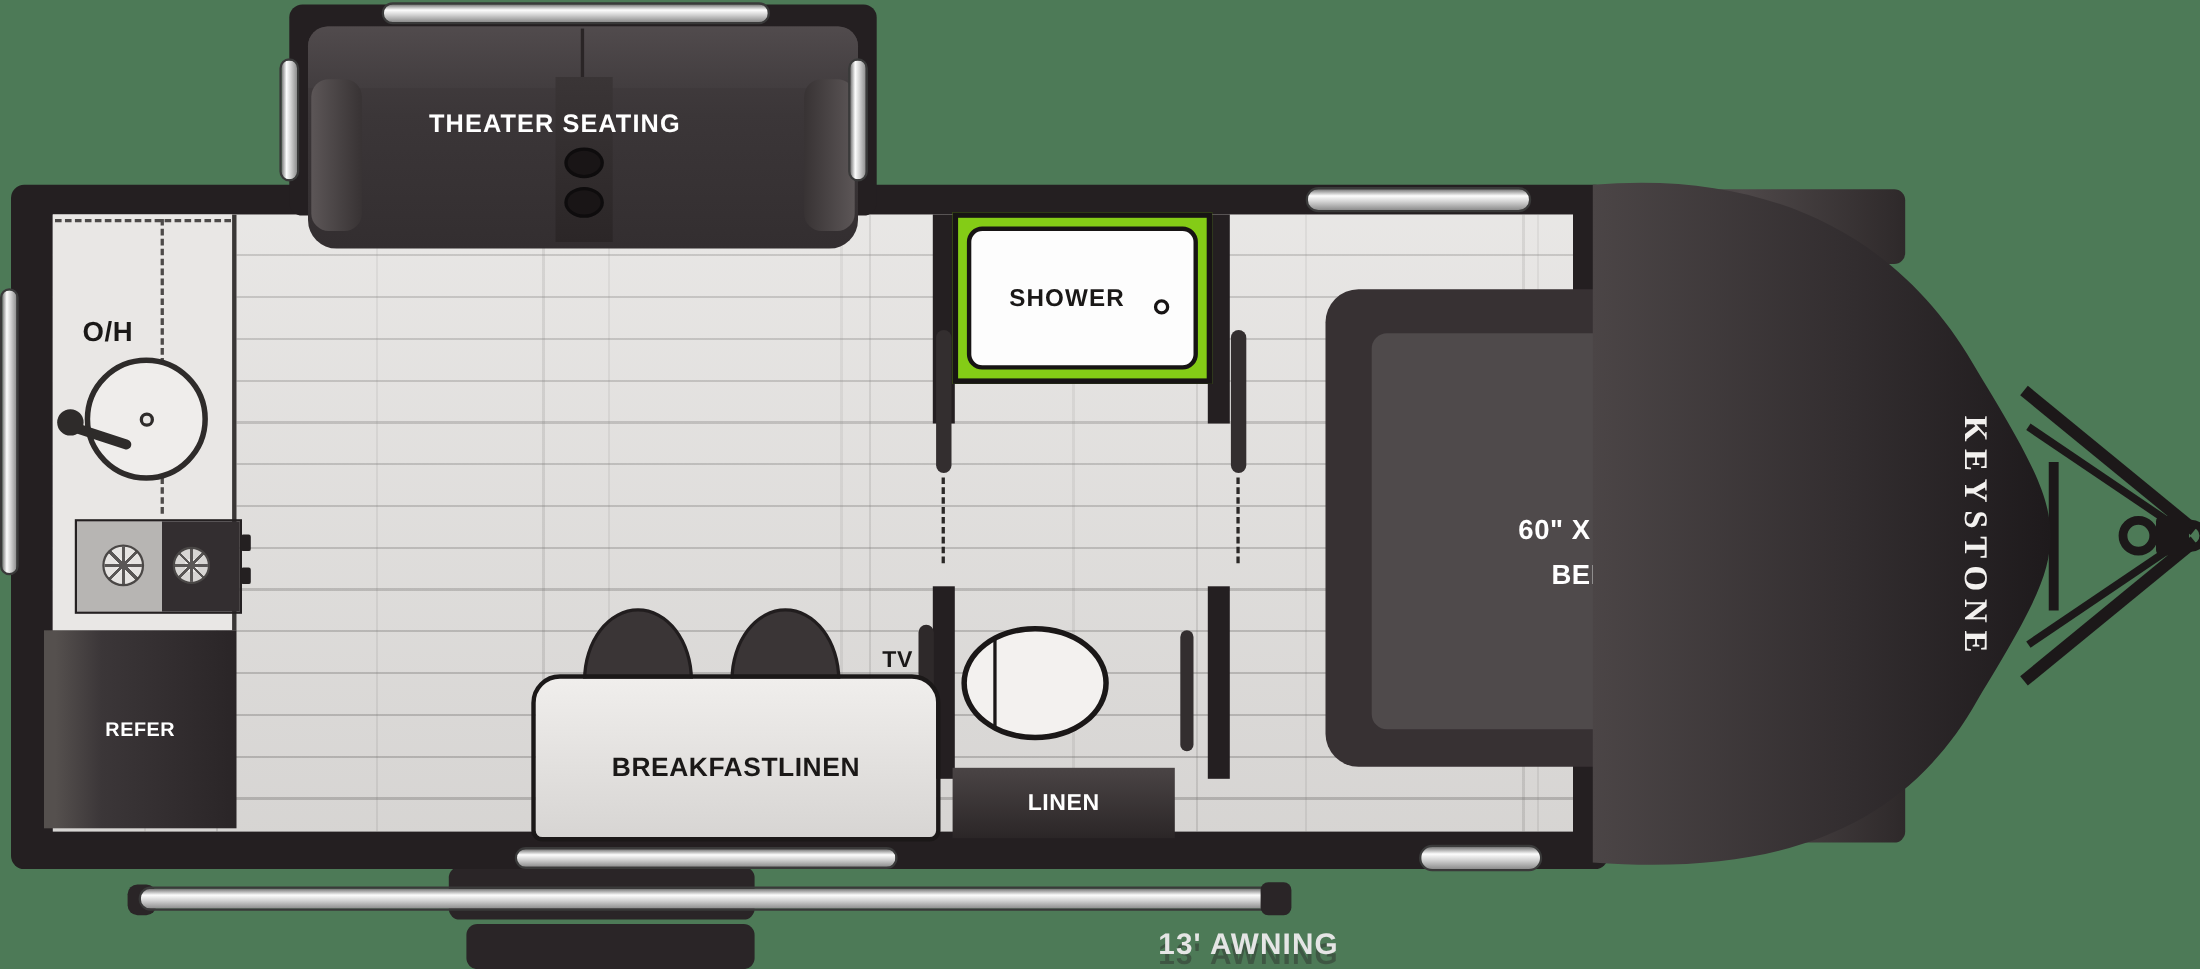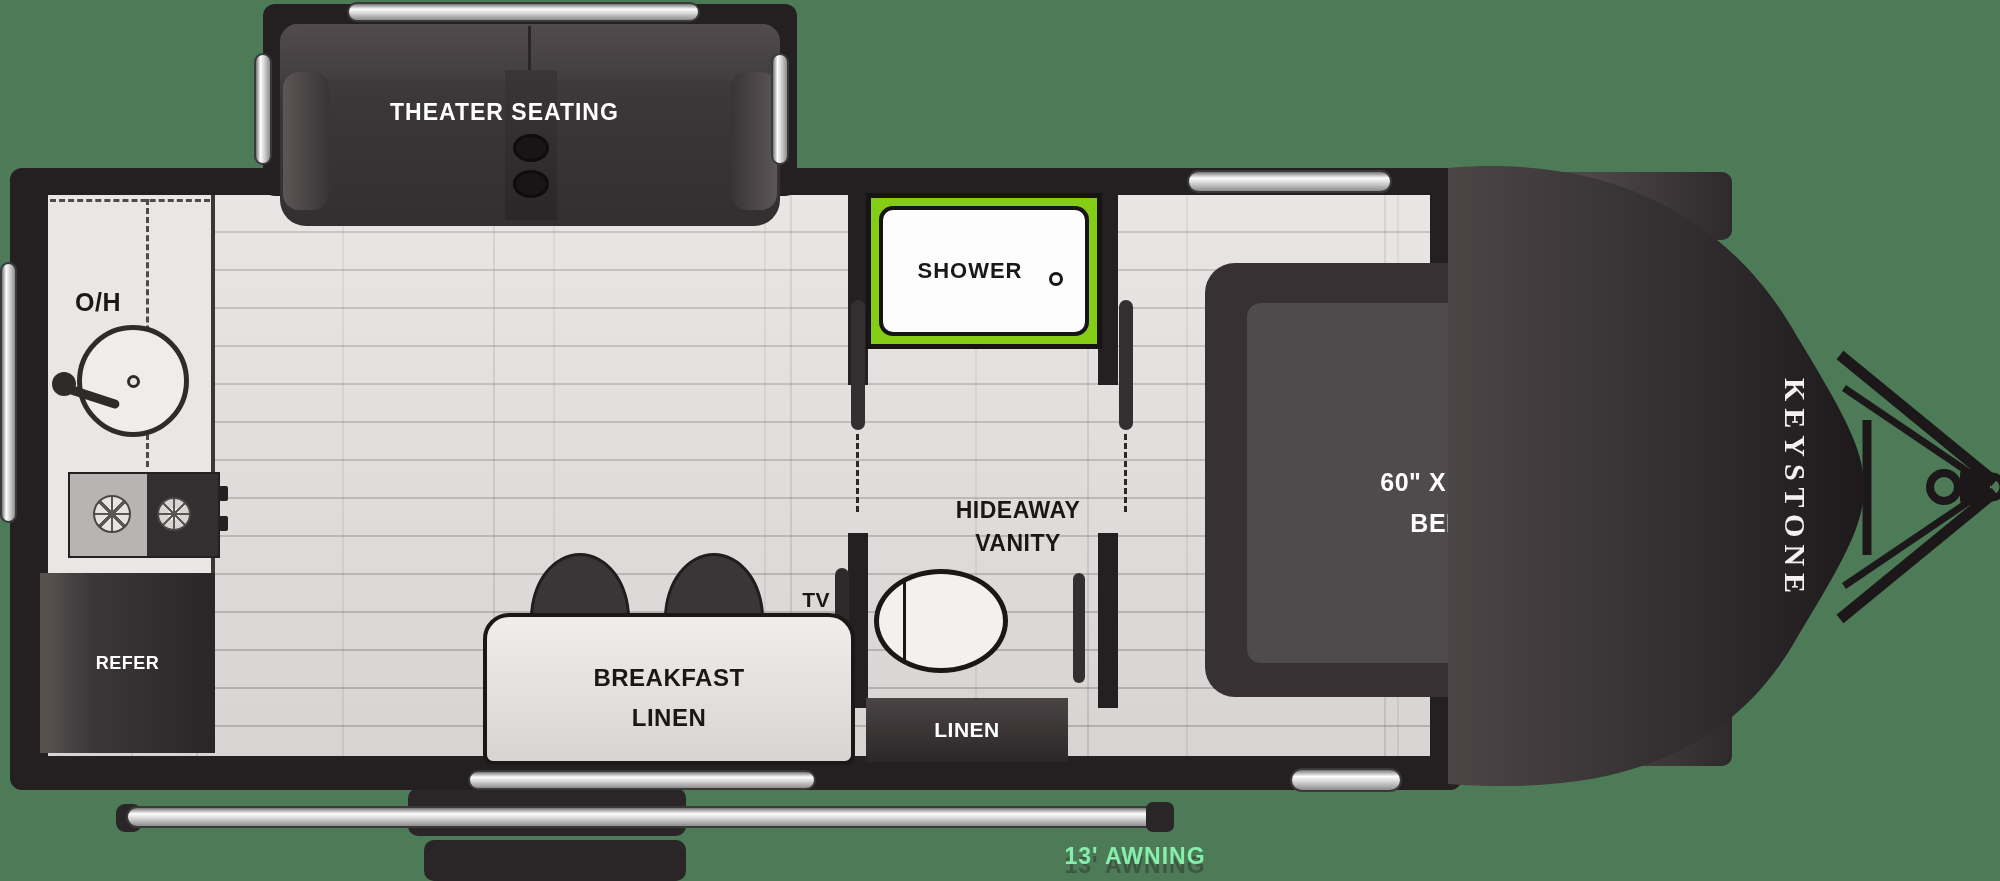--- a/index.html
+++ b/index.html
@@ -37,21 +37,21 @@
 <body>
 
 <div id="stage">
 
   <div style="left:408px;top:788px;width:278px;height:48px;background:#2a2527;border-radius:10px;"></div>
   <div style="left:424px;top:840px;width:262px;height:41px;background:#2a2527;border-radius:10px;"></div>
 
   <div style="left:116px;top:804px;width:26px;height:28px;background:#2a2527;border-radius:9px;"></div>
   <div class="silver-h" style="left:126px;top:806px;width:1034px;height:22px;"></div>
   <div style="left:1146px;top:802px;width:28px;height:30px;background:#2a2527;border-radius:7px;"></div>
-  <div class="lbl-dark" style="left:1015px;top:843px;width:240px;text-align:center;font-size:23px;color:#86efac;letter-spacing:1px;text-shadow:0 9px 0 rgba(45,45,45,.45);">13' AWNING</div>
+  <div class="lbl-dark" style="left:1015px;top:843px;width:240px;text-align:center;font-size:27px;color:#e5e5e5;letter-spacing:1px;text-shadow:0 9px 0 rgba(45,45,45,.45);">13' AWNING</div>
 
   <div class="wall" style="left:10px;top:168px;width:1452px;height:622px;border-radius:12px;"></div>
   <div class="floor" style="left:48px;top:195px;width:1382px;height:561px;"></div>
 
   <div class="silver-h" style="left:468px;top:770px;width:348px;height:20px;"></div>
   <div class="silver-h" style="left:1290px;top:768px;width:112px;height:24px;"></div>
   <div class="silver-v" style="left:0px;top:262px;width:17px;height:261px;"></div>
   <div class="silver-h" style="left:1187px;top:170px;width:205px;height:23px;"></div>
 
   <div style="left:48px;top:195px;width:167px;height:378px;background:#e9e7e5;border-right:4px solid #3a3736;"></div>
@@ -92,39 +92,35 @@
     <div style="left:8px;top:8px;right:8px;bottom:8px;border:4px solid #171414;border-radius:14px;background:#fdfdfd;display:flex;align-items:center;justify-content:center;">
       <span class="lbl-dark" style="position:static;font-size:22px;letter-spacing:1px;margin-right:28px;">SHOWER</span>
       <span style="right:22px;top:62px;width:14px;height:14px;border:3px solid #171414;border-radius:50%;"></span>
     </div>
   </div>
   <div class="track-bar" style="left:851px;top:300px;height:130px;"></div>
   <div class="dash-v" style="left:856px;top:434px;height:78px;border-color:#2b2827;"></div>
   <div class="track-bar" style="left:1119px;top:300px;height:130px;"></div>
   <div class="dash-v" style="left:1124px;top:434px;height:78px;border-color:#2b2827;"></div>
 
-  <div class="lbl-dark" style="left:900px;top:494px;width:236px;text-align:center;font-size:23px;line-height:33px;">
-    <span style="position:static;display:block;">HIDEAWAY</span>
-    <span style="position:static;display:block;">VANITY</span>
-  </div>
   <div class="wall" style="left:848px;top:533px;width:20px;height:175px;"></div>
   <div class="wall" style="left:1098px;top:533px;width:20px;height:175px;"></div>
   <div style="left:874px;top:569px;width:134px;height:104px;border:5px solid #1a1717;border-radius:50%;background:#f3f1ef;">
     <div style="left:24px;top:6px;bottom:6px;width:3px;background:#1a1717;"></div>
   </div>
   <div class="track-bar" style="left:1073px;top:573px;width:12px;height:110px;"></div>
   <div style="left:866px;top:698px;width:202px;height:64px;background:linear-gradient(180deg,#4a4445,#2b2627);display:flex;align-items:center;justify-content:center;">
     <span class="lbl" style="position:static;font-size:21px;">LINEN</span>
   </div>
 
   <div style="left:835px;top:568px;width:14px;height:182px;background:#2e292a;border-radius:7px;"></div>
   <div class="lbl-dark" style="left:775px;top:544px;width:55px;text-align:right;font-size:21px;margin-top:44px;">TV</div>
   <div style="left:530px;top:553px;width:100px;height:130px;background:#3a3536;border:3px solid #211d1e;border-radius:50%;"></div>
   <div style="left:664px;top:553px;width:100px;height:130px;background:#3a3536;border:3px solid #211d1e;border-radius:50%;"></div>
-  <div style="left:483px;top:613px;width:372px;height:152px;border-radius:26px 26px 10px 10px;background:linear-gradient(180deg,#f0eeec,#d7d5d3);border:4px solid #1b1818;display:flex;flex-direction:column;align-items:center;justify-content:center;padding-top:18px;line-height:40px;">
+  <div style="left:483px;top:613px;width:372px;height:152px;border-radius:26px 26px 10px 10px;background:linear-gradient(180deg,#f0eeec,#d7d5d3);border:4px solid #1b1818;display:flex;flex-direction:row;align-items:center;justify-content:center;padding-top:18px;line-height:40px;">
     <span class="lbl-dark" style="position:static;font-size:24px;">BREAKFAST</span>
     <span class="lbl-dark" style="position:static;font-size:24px;">LINEN</span>
   </div>
 
   <div style="left:1205px;top:263px;width:550px;height:434px;border-radius:30px;background:#373133;"></div>
   <div style="left:1247px;top:303px;width:356px;height:360px;border-radius:14px 0 0 14px;background:#4f4a4b;"></div>
   <div style="left:1599px;top:308px;width:118px;height:352px;background:#fafafa;border-radius:4px;"></div>
   <div class="pillow" style="left:1641px;top:321px;width:80px;height:152px;"></div>
   <div class="pillow" style="left:1641px;top:491px;width:80px;height:152px;"></div>
   <div class="lbl" style="left:1305px;top:462px;width:265px;text-align:center;font-size:25px;line-height:41px;">

